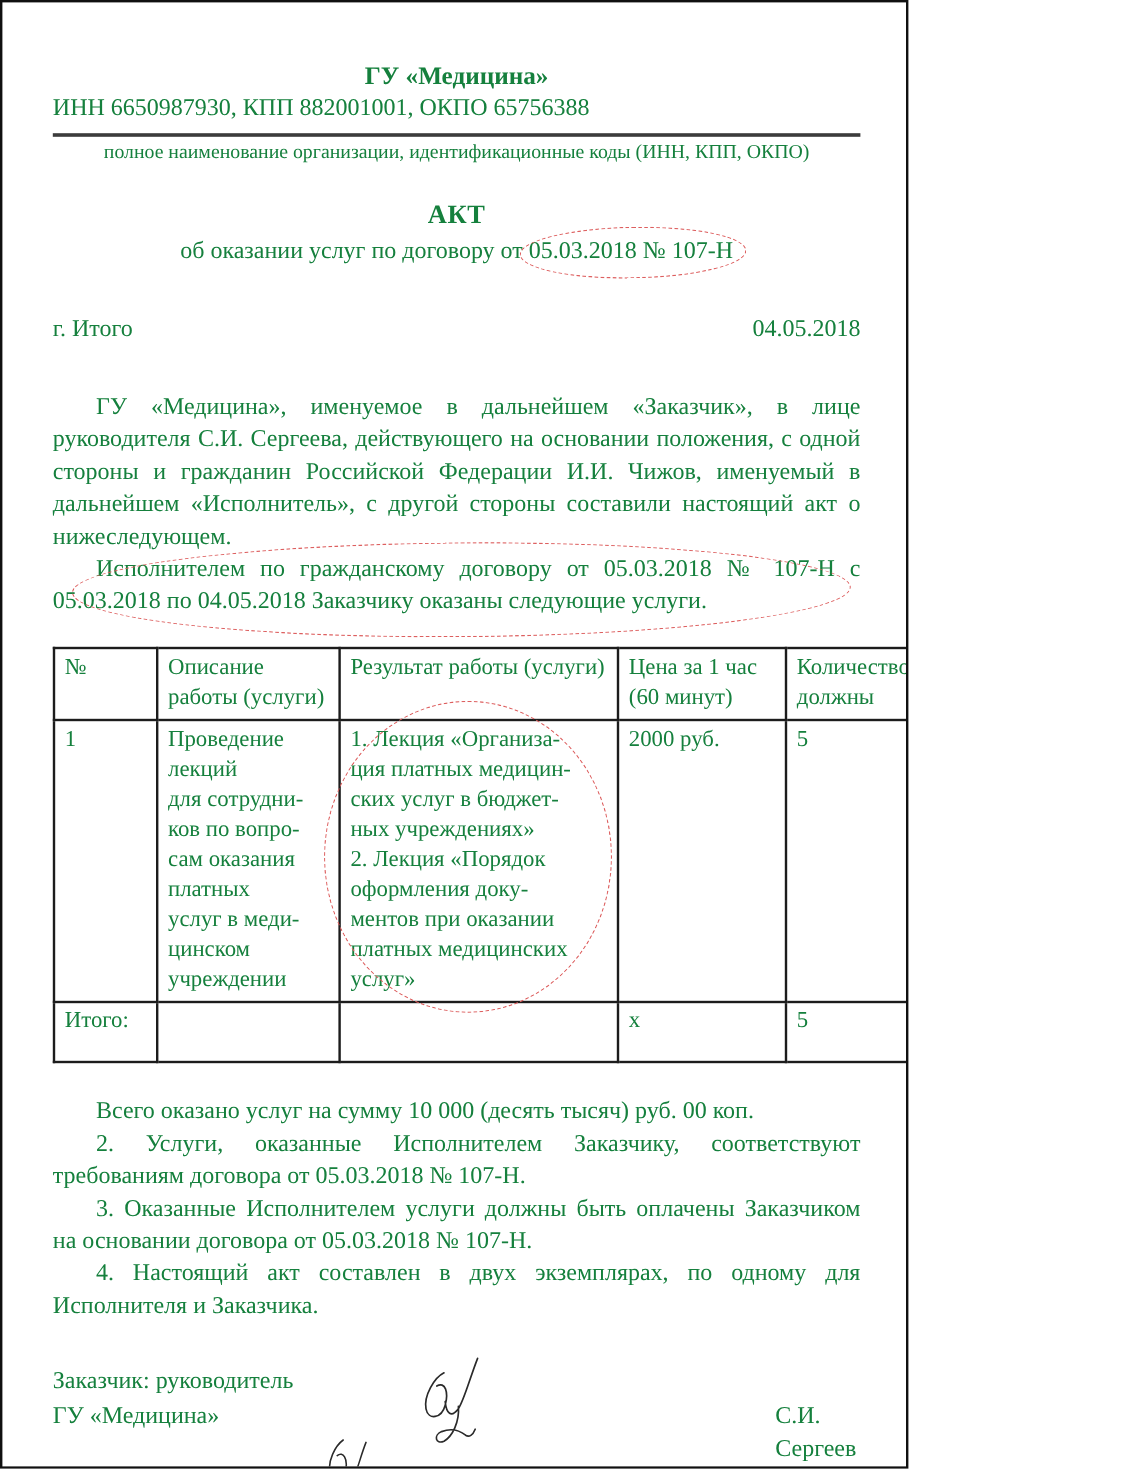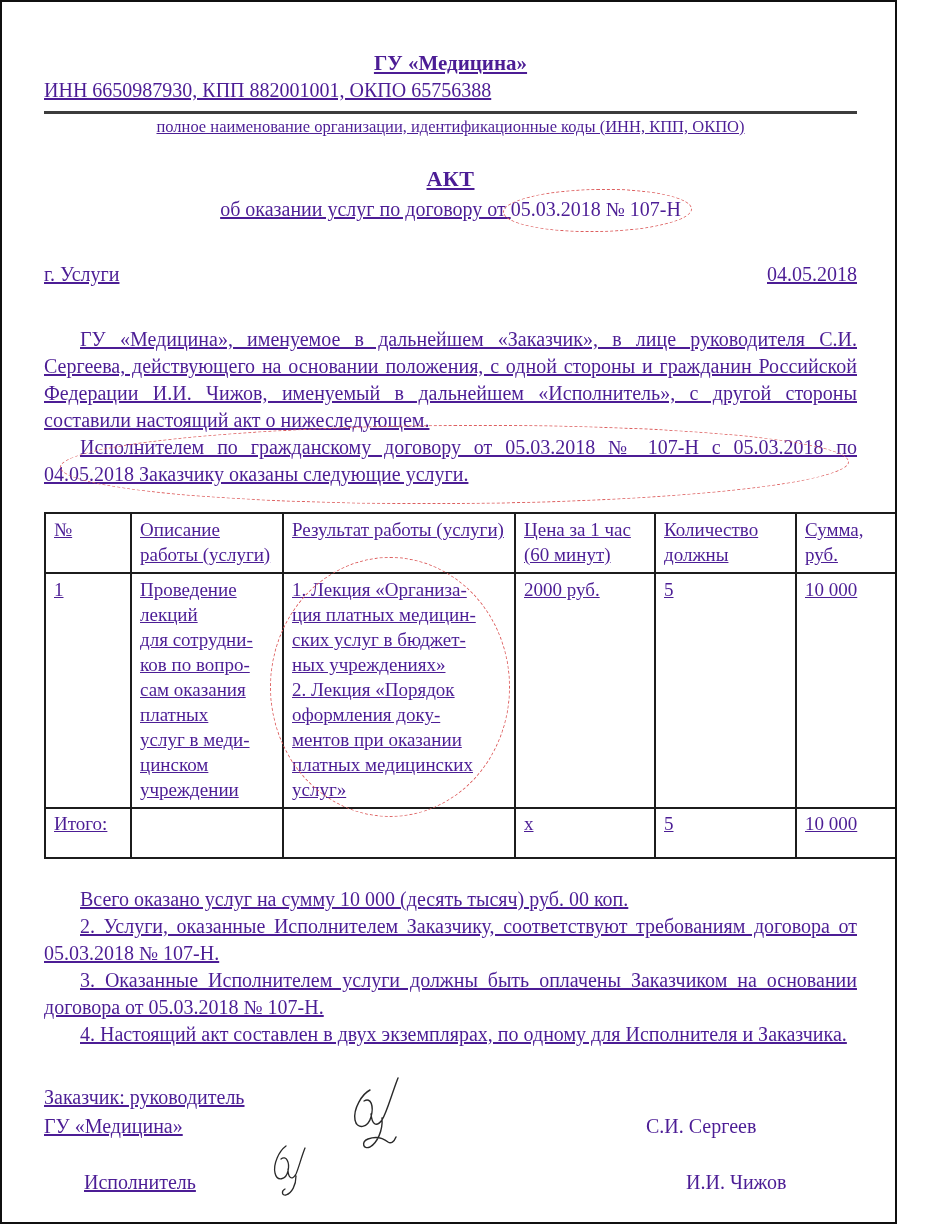--- a/index.html
+++ b/index.html
@@ -1,26 +1,25 @@
 <!DOCTYPE html>
 <html lang="ru" style="--annotation-color: #dd5f5f;"><head>
 <meta charset="utf-8">
 <style>
   html, body { margin: 0; padding: 0; background: #ffffff; }
   .page {
     position: relative;
-    width: 897px; height: 1224px;
+    width: 757px; height: 1224px;
     box-sizing: border-box;
     border: 2px solid #101010;
     background: #ffffff;
     font-family: "Liberation Serif", "DejaVu Serif", serif;
-    color: #4c1d95;
+    color: #15803d;
     padding: 44px 38px 0 42px;
     overflow: hidden;
-    text-decoration: underline;
   }
   
   .org-name { text-align: center; font-weight: bold; font-size: 21px; line-height: 27px; margin-top: 4px; }
   .org-codes { text-align: left; font-size: 20px; line-height: 27px; }
   .org-rule { height: 3px; background: #3c3c3c; margin-top: 7px; }
   .org-note { text-align: center; font-size: 16.5px; line-height: 22px; margin-top: 2px; }
   .doc-title { text-align: center; font-weight: bold; font-size: 22px; line-height: 28px; margin-top: 27px; letter-spacing: 0.5px; }
   .doc-subtitle { text-align: center; font-size: 20px; line-height: 27px; margin-top: 3px; }
   
   .meta-row { display: flex; justify-content: space-between; font-size: 20px; line-height: 27px; margin-top: 38px; }
@@ -82,21 +81,21 @@
     <div class="org-rule"></div>
     <div class="org-note">полное наименование организации, идентификационные коды (ИНН, КПП, ОКПО)</div>
   </div>
 
   <div class="doc-title">АКТ</div>
   <div class="doc-subtitle">
     <span>об оказании услуг по договору от </span><span class="circled"><i class="ellipse e1"></i><span>05.03.2018 № 107-Н</span></span>
   </div>
 
   <div class="meta-row">
-    <span>г. Услуги</span>
+    <span>г. Итого</span>
     <span>04.05.2018</span>
   </div>
 
   <div class="para-block">
     <p class="para">ГУ «Медицина», именуемое в дальнейшем «Заказчик», в лице руководителя С.И. Сергеева, действующего на основании положения, с одной стороны и гражданин Российской Федерации И.И. Чижов, именуемый в дальнейшем «Исполнитель», с другой стороны составили настоящий акт о нижеследующем.</p>
     <div class="para-wrap">
       <i class="ellipse e2"></i>
       <p class="para">Исполнителем по гражданскому договору от 05.03.2018 № 107-Н с 05.03.2018 по 04.05.2018 Заказчику оказаны следующие услуги.</p>
     </div>
   </div>

